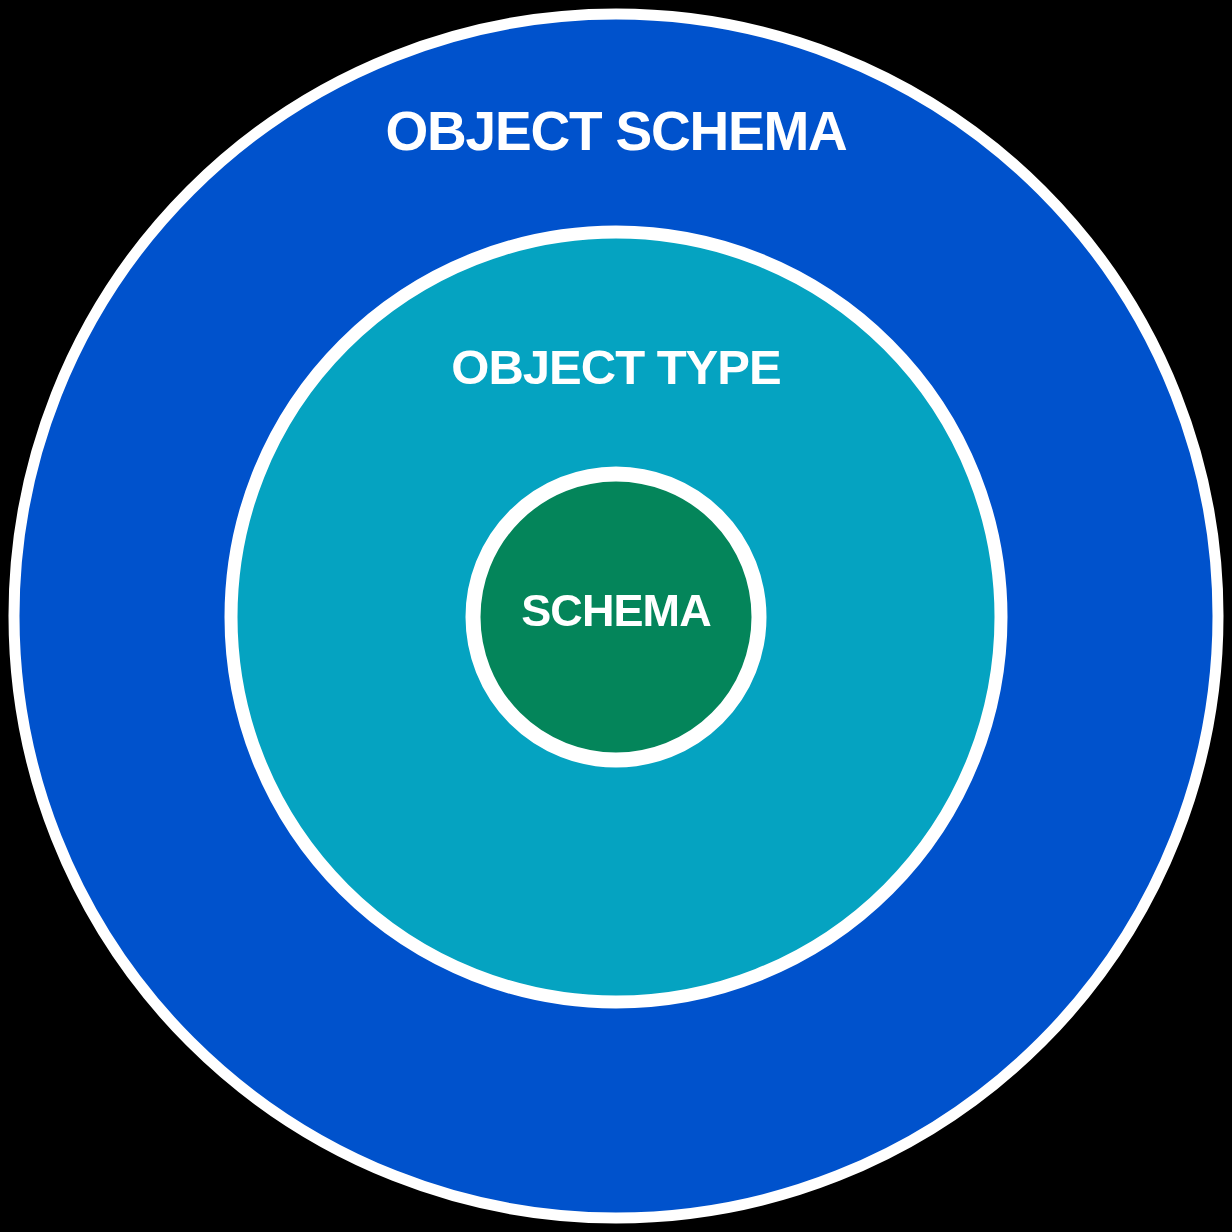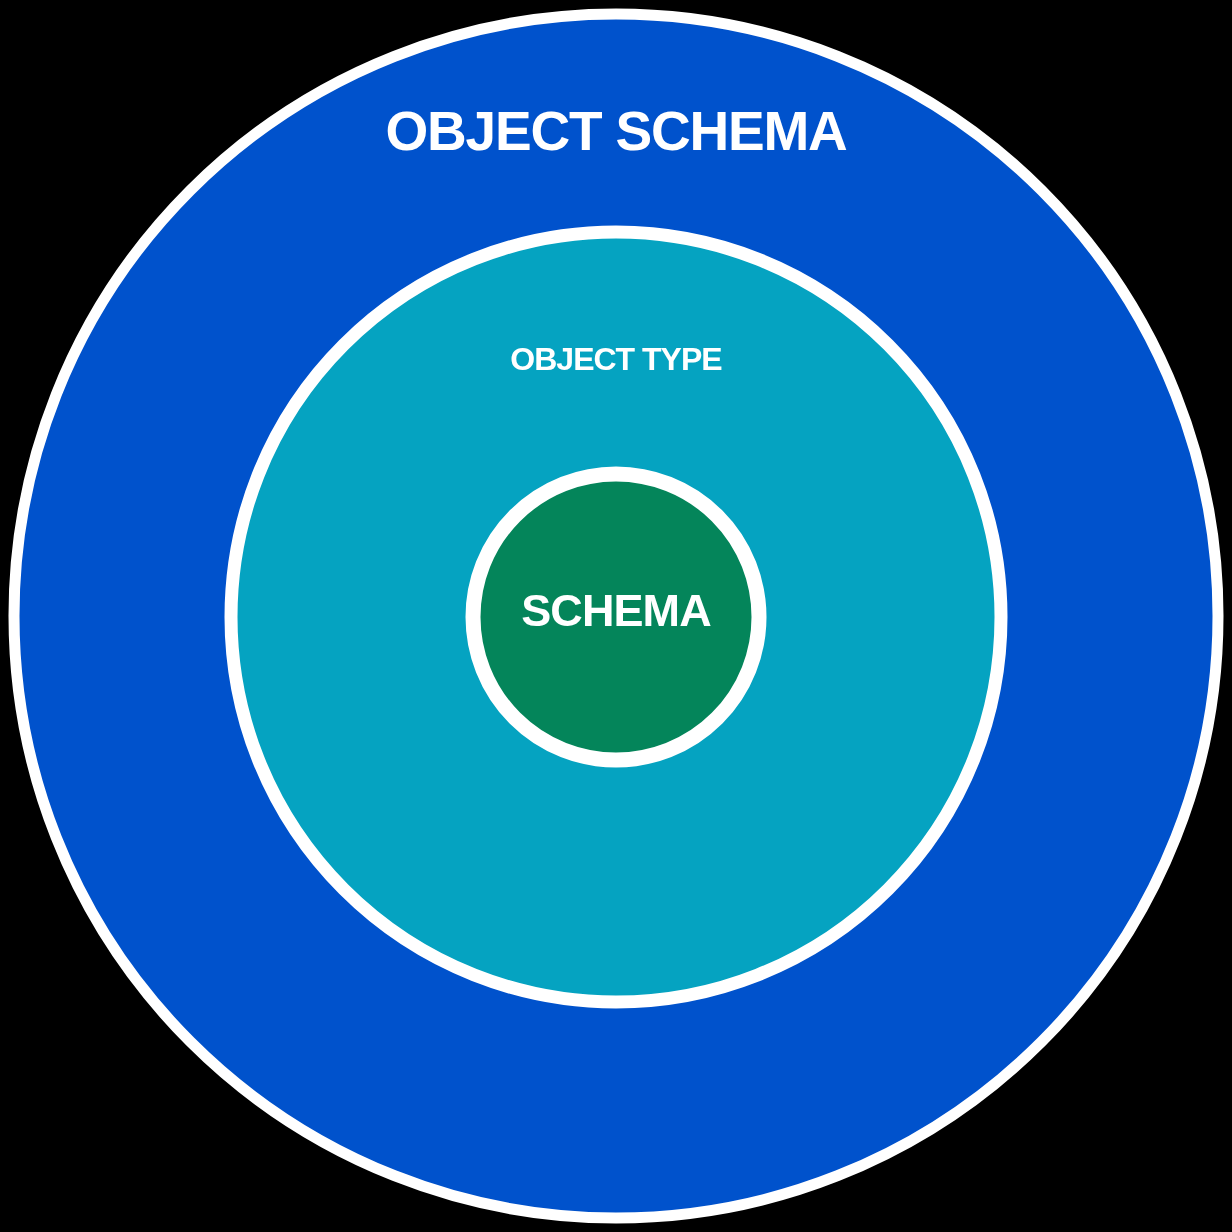--- a/index.html
+++ b/index.html
@@ -66,17 +66,17 @@
 
     <circle cx="616" cy="616" r="602" fill="#0052CC" stroke="#FFFFFF" stroke-width="11"></circle>
 
     <circle cx="616" cy="617" r="385" fill="#05A3C1" stroke="#FFFFFF" stroke-width="13"></circle>
 
     <circle cx="616" cy="617" r="143" fill="#04855A" stroke="#FFFFFF" stroke-width="15"></circle>
   </svg>
 
   <div class="ring-label" id="label-object-schema" style="color: rgb(255, 255, 255); font-size: 55px;">OBJECT SCHEMA</div>
 
-  <div class="ring-label" id="label-object-type" style="color: rgb(255, 255, 255); font-size: 32px;">OBJECT TYPE</div>
+  <div class="ring-label" id="label-object-type" style="color: rgb(255, 255, 255); font-size: 49px;">OBJECT TYPE</div>
 
   <div class="ring-label" id="label-object" style="color: rgb(255, 255, 255); font-size: 45px;">SCHEMA</div>
 
 </div>
 
 </body></html>

